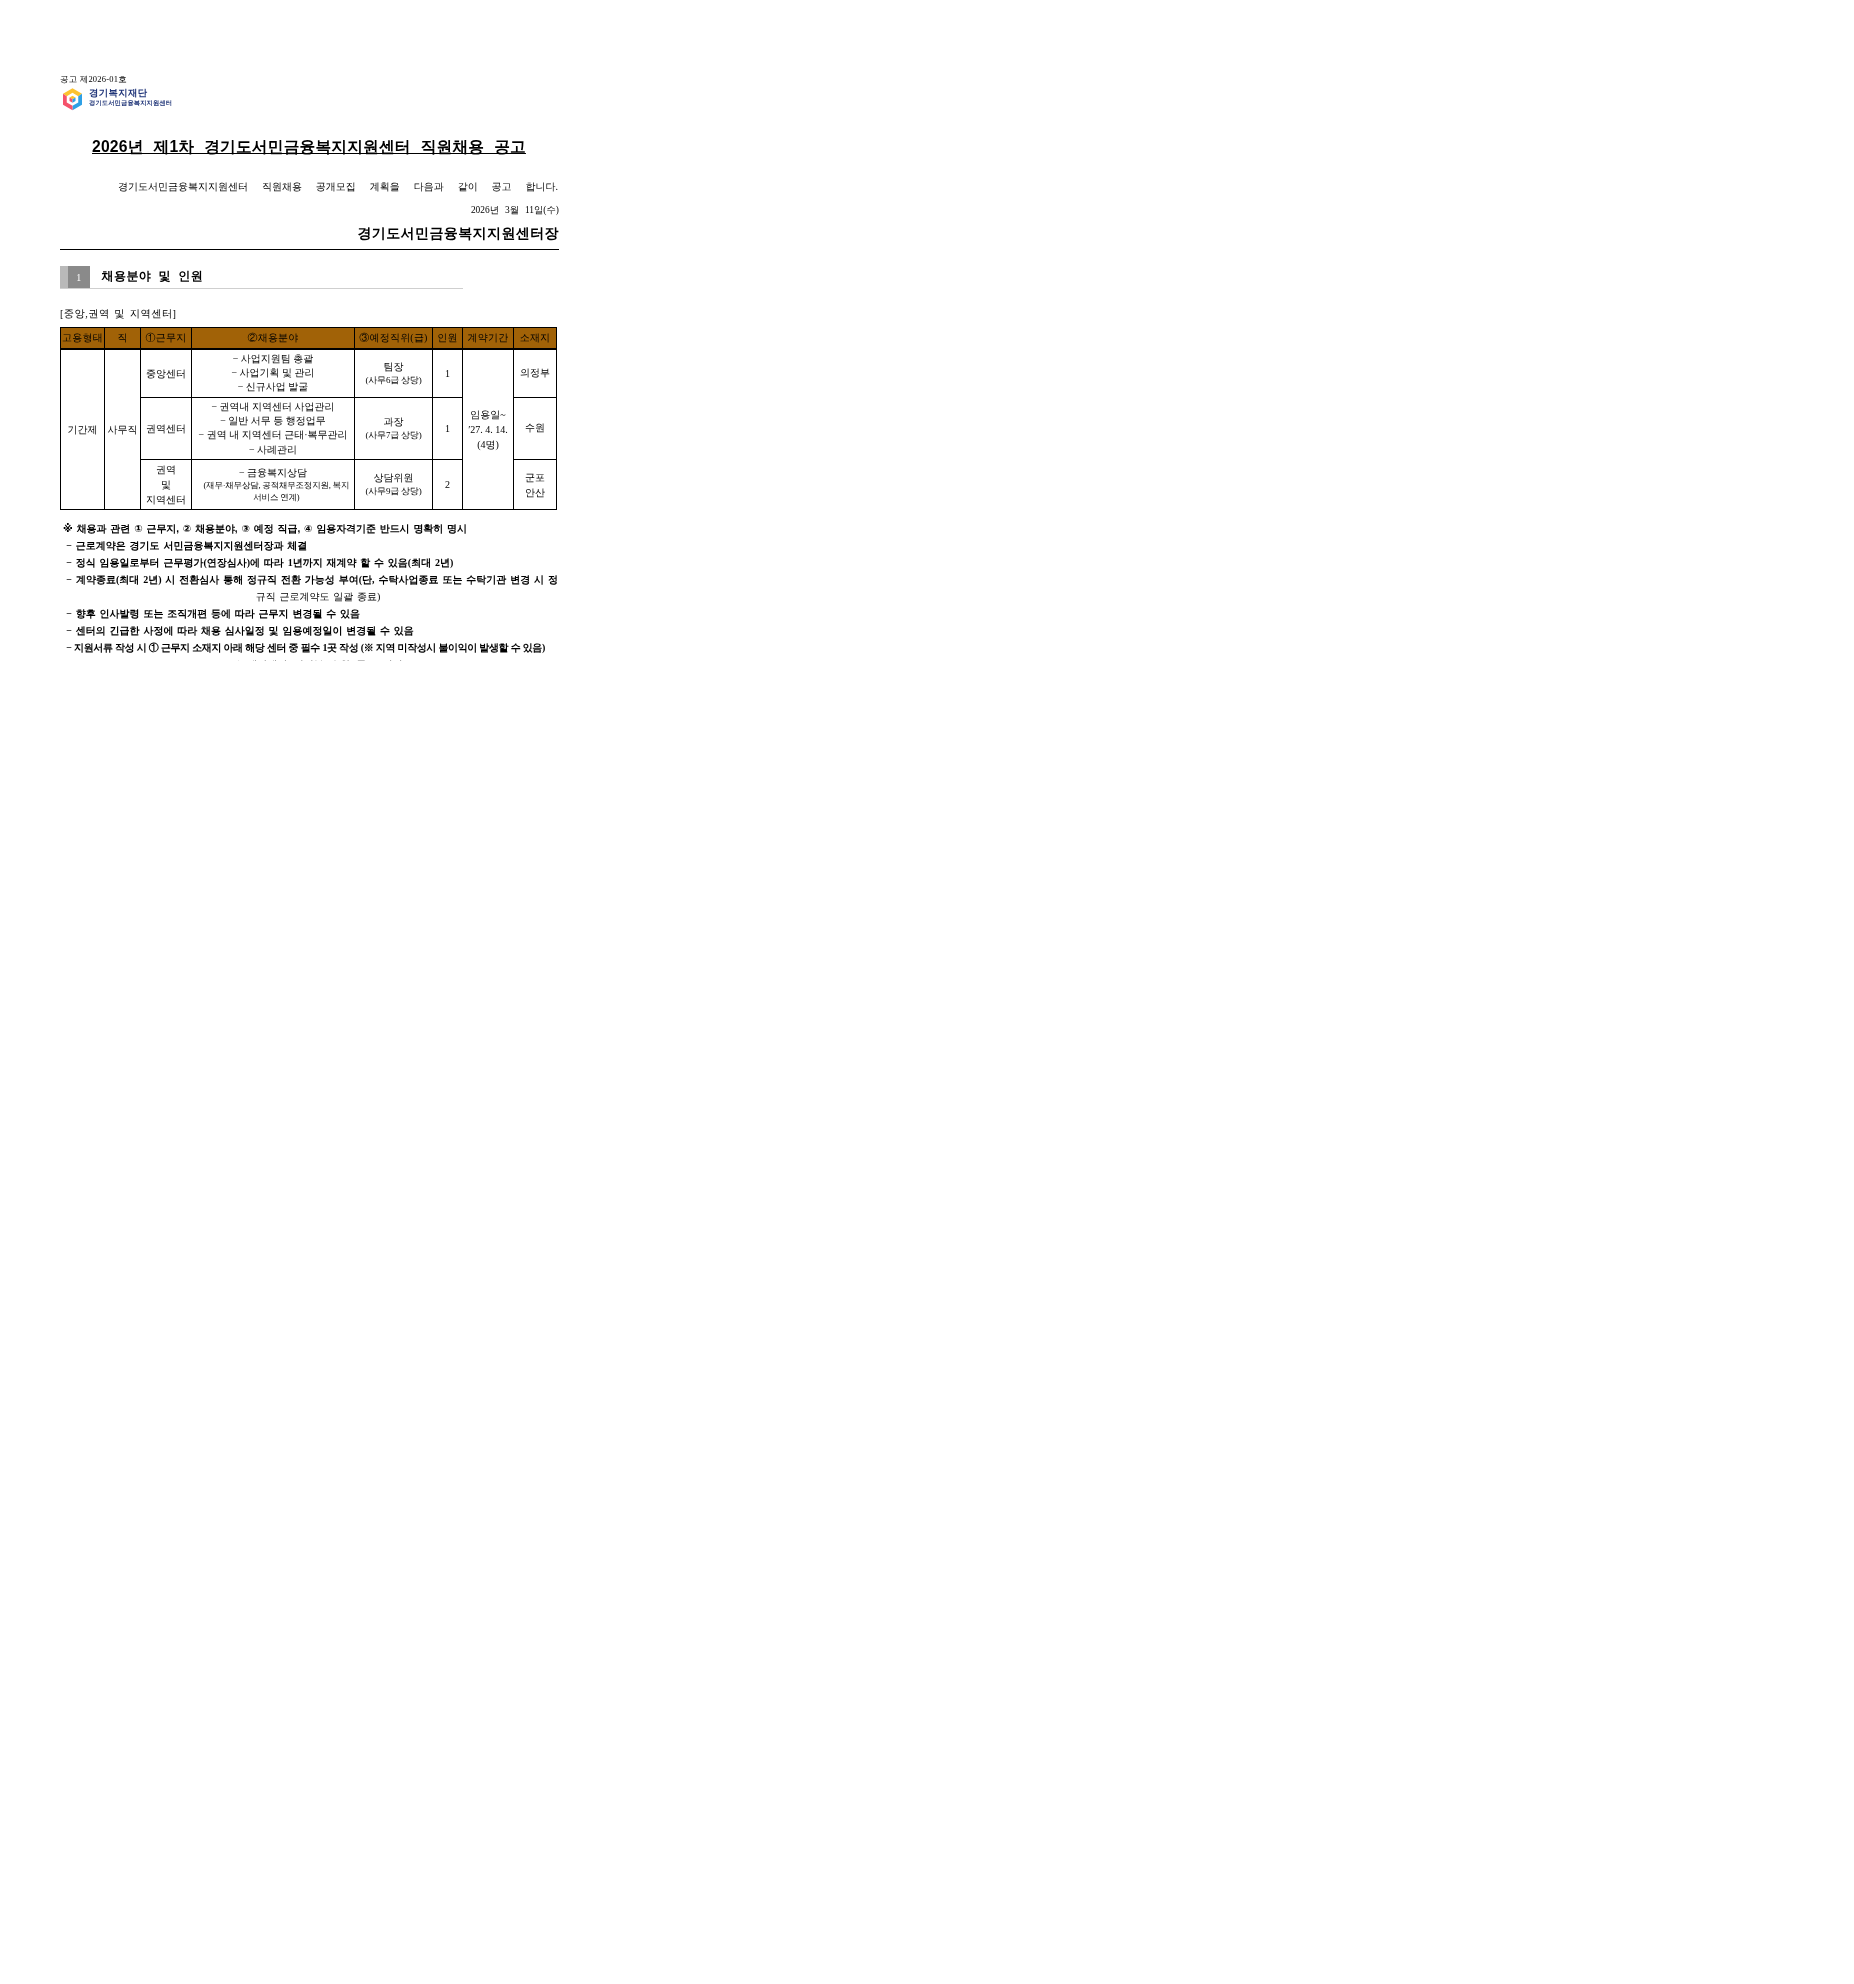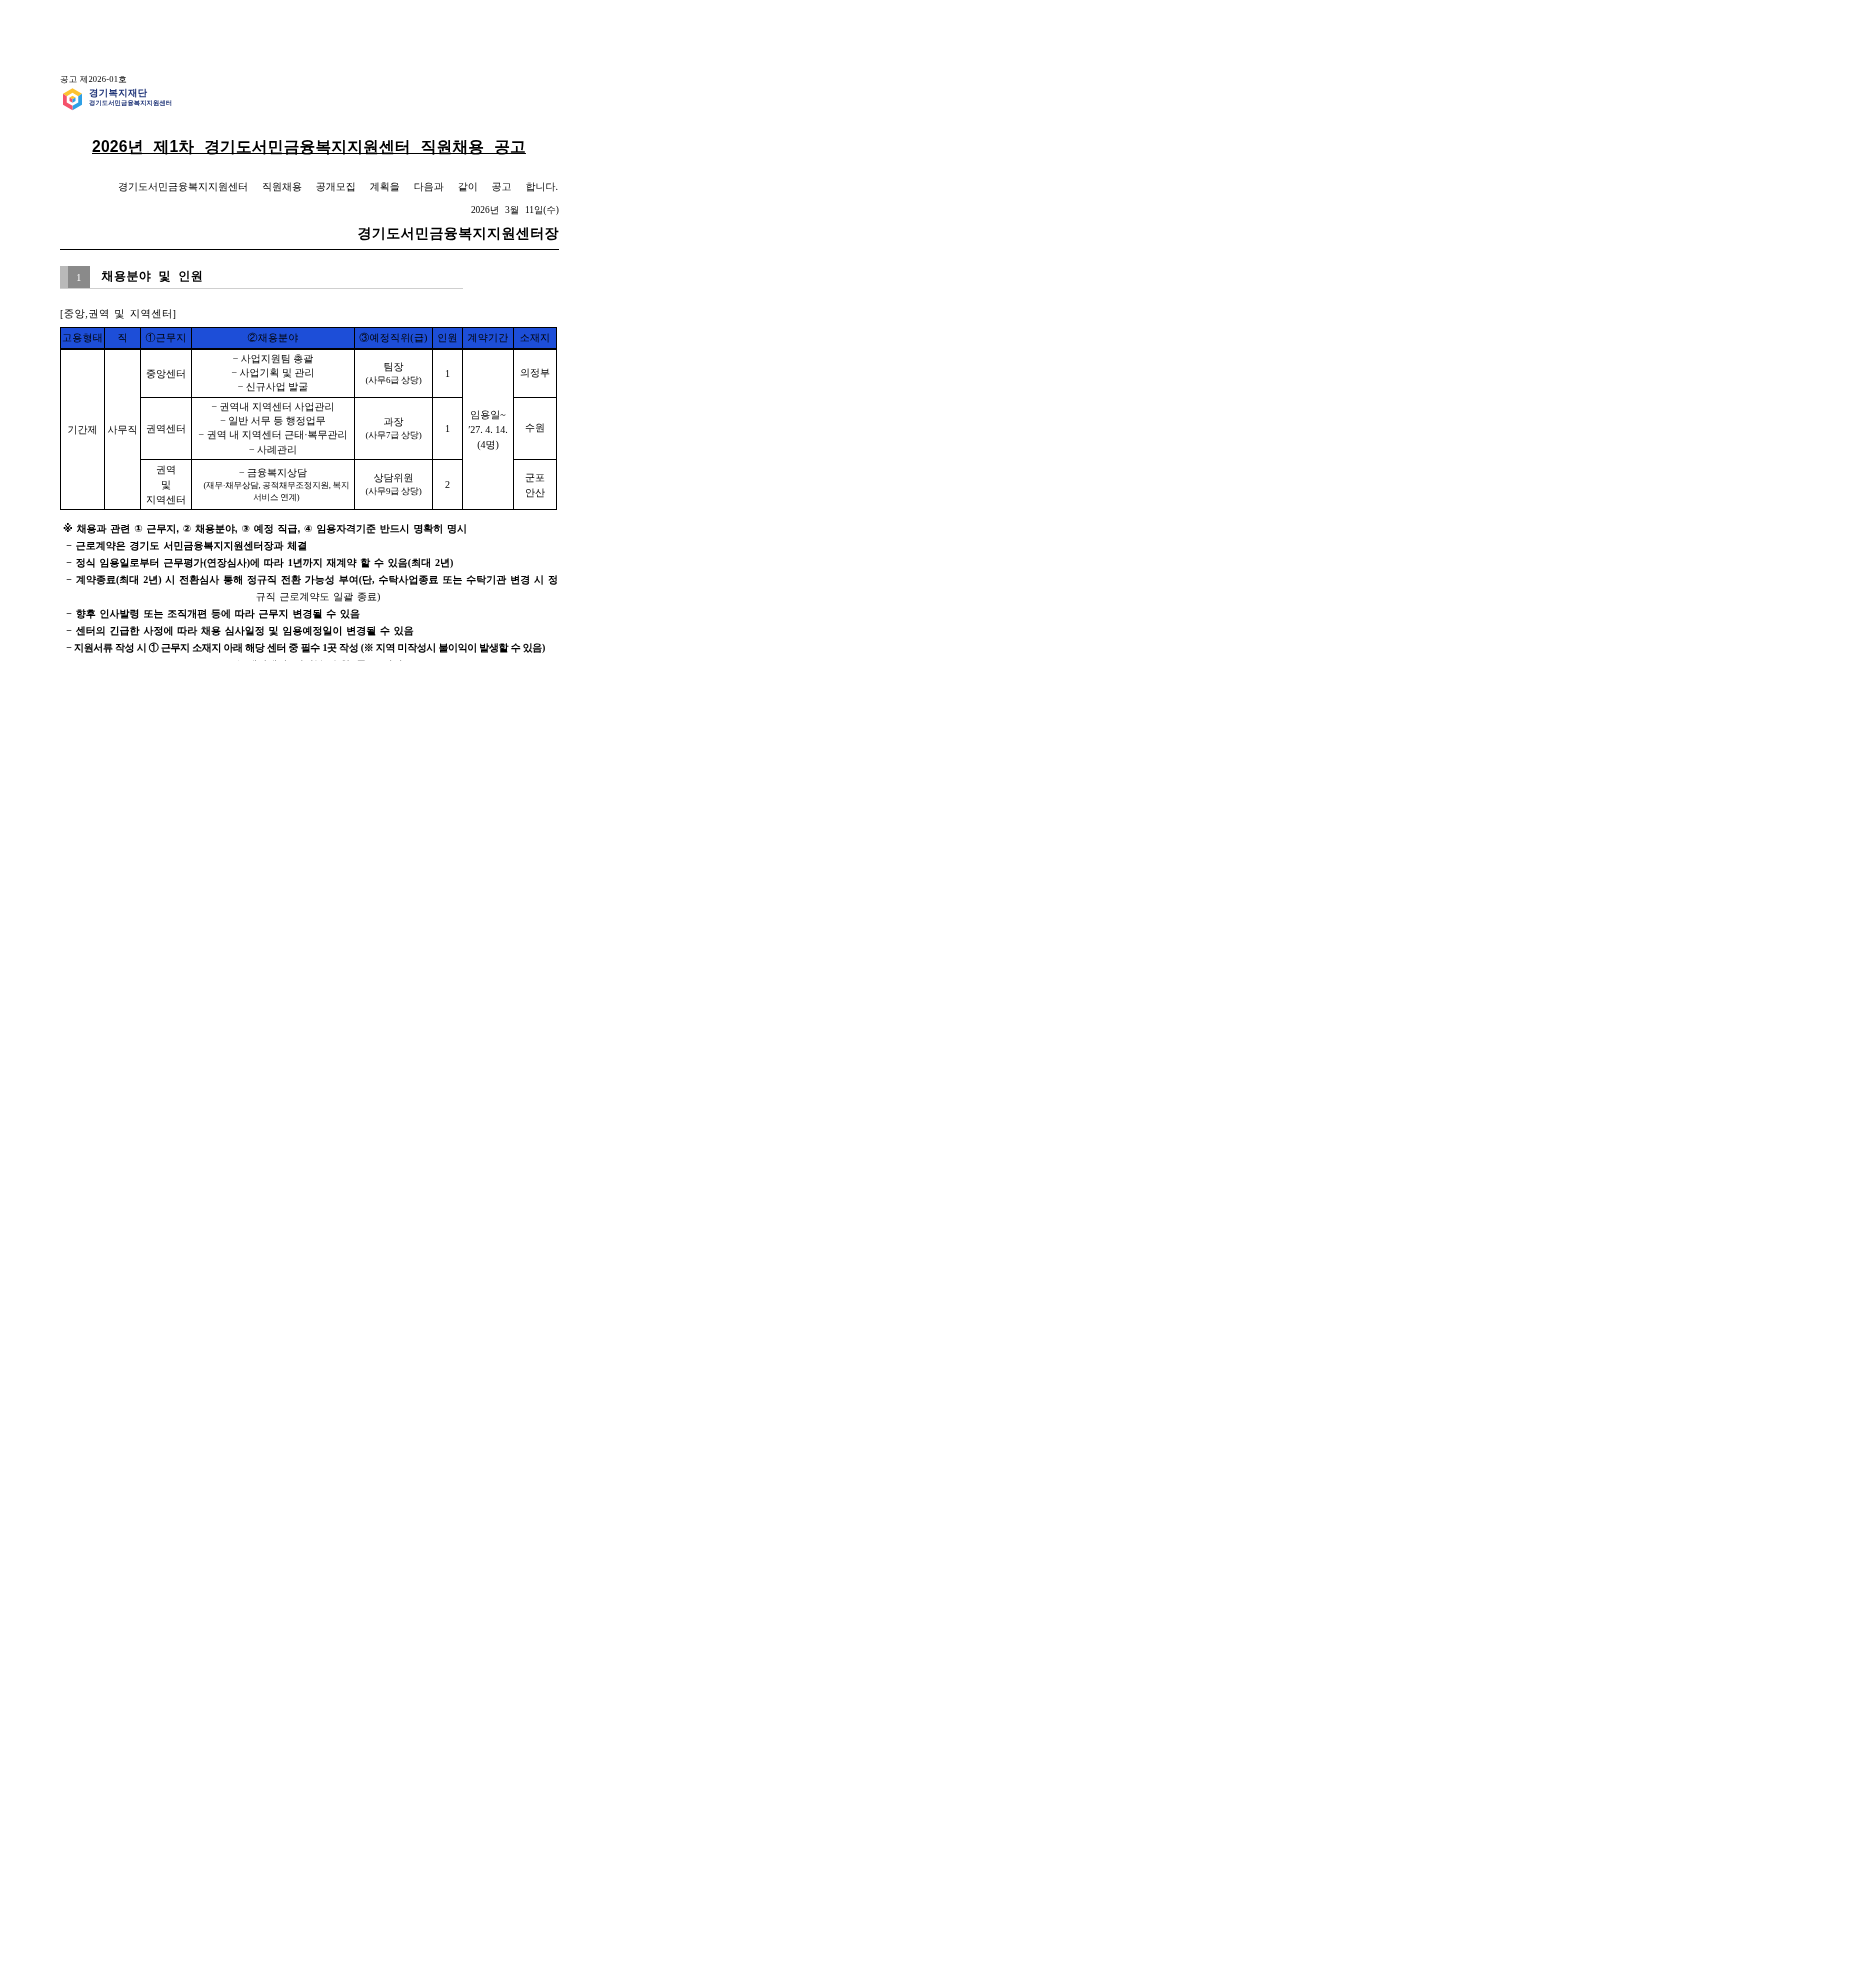--- a/index.html
+++ b/index.html
@@ -31,21 +31,21 @@
   .sec-box{display:flex;height:21.5px;}
   .sec-box-light{width:7.6px;background:#b9b9b9;}
   .sec-box-dark{width:22.4px;background:#8a8a8a;color:#fff;display:flex;align-items:center;justify-content:center;font-size:10px;}
   .sec-title{font-family:"Liberation Sans","DejaVu Sans",sans-serif;font-weight:bold;font-size:12px;letter-spacing:0.4px;word-spacing:3.6px;padding-bottom:1.8px;}
   .bracket{margin:18px 60px 0;font-size:10.3px;letter-spacing:0.4px;word-spacing:1.8px;}
   
   .table-wrap{margin:6.3px 60px 0;}
   table.recruit{border-collapse:collapse;table-layout:fixed;width:497px;border:0.9px solid #000;}
   table.recruit th{
     border:0.4px solid #000;border-top:1.3px solid #000;border-bottom:2.2px double #000;
-    background:#1d4ed8;font-weight:normal;font-size:10px;height:18px;padding:0.9px 0;letter-spacing:0.2px;
+    background:#a16207;font-weight:normal;font-size:10px;height:18px;padding:0.9px 0;letter-spacing:0.2px;
   }
   table.recruit td{border:0.4px solid #000;font-size:10px;text-align:center;vertical-align:middle;padding:2.2px 0.9px;}
   table.recruit{border-bottom:1.3px solid #000;}
   tbody tr.r1{height:44px;}
   tbody tr.r2{height:62px;}
   tbody tr.r3{height:47px;}
   td.duties{text-align:left;padding:2.7px 4.5px;}
   .duty{line-height:1.42;}
   .duty.cont{padding-left:6.7px;font-size:8.5px;letter-spacing:-0.2px;line-height:1.35;}
   .pos-line{line-height:1.5;}

